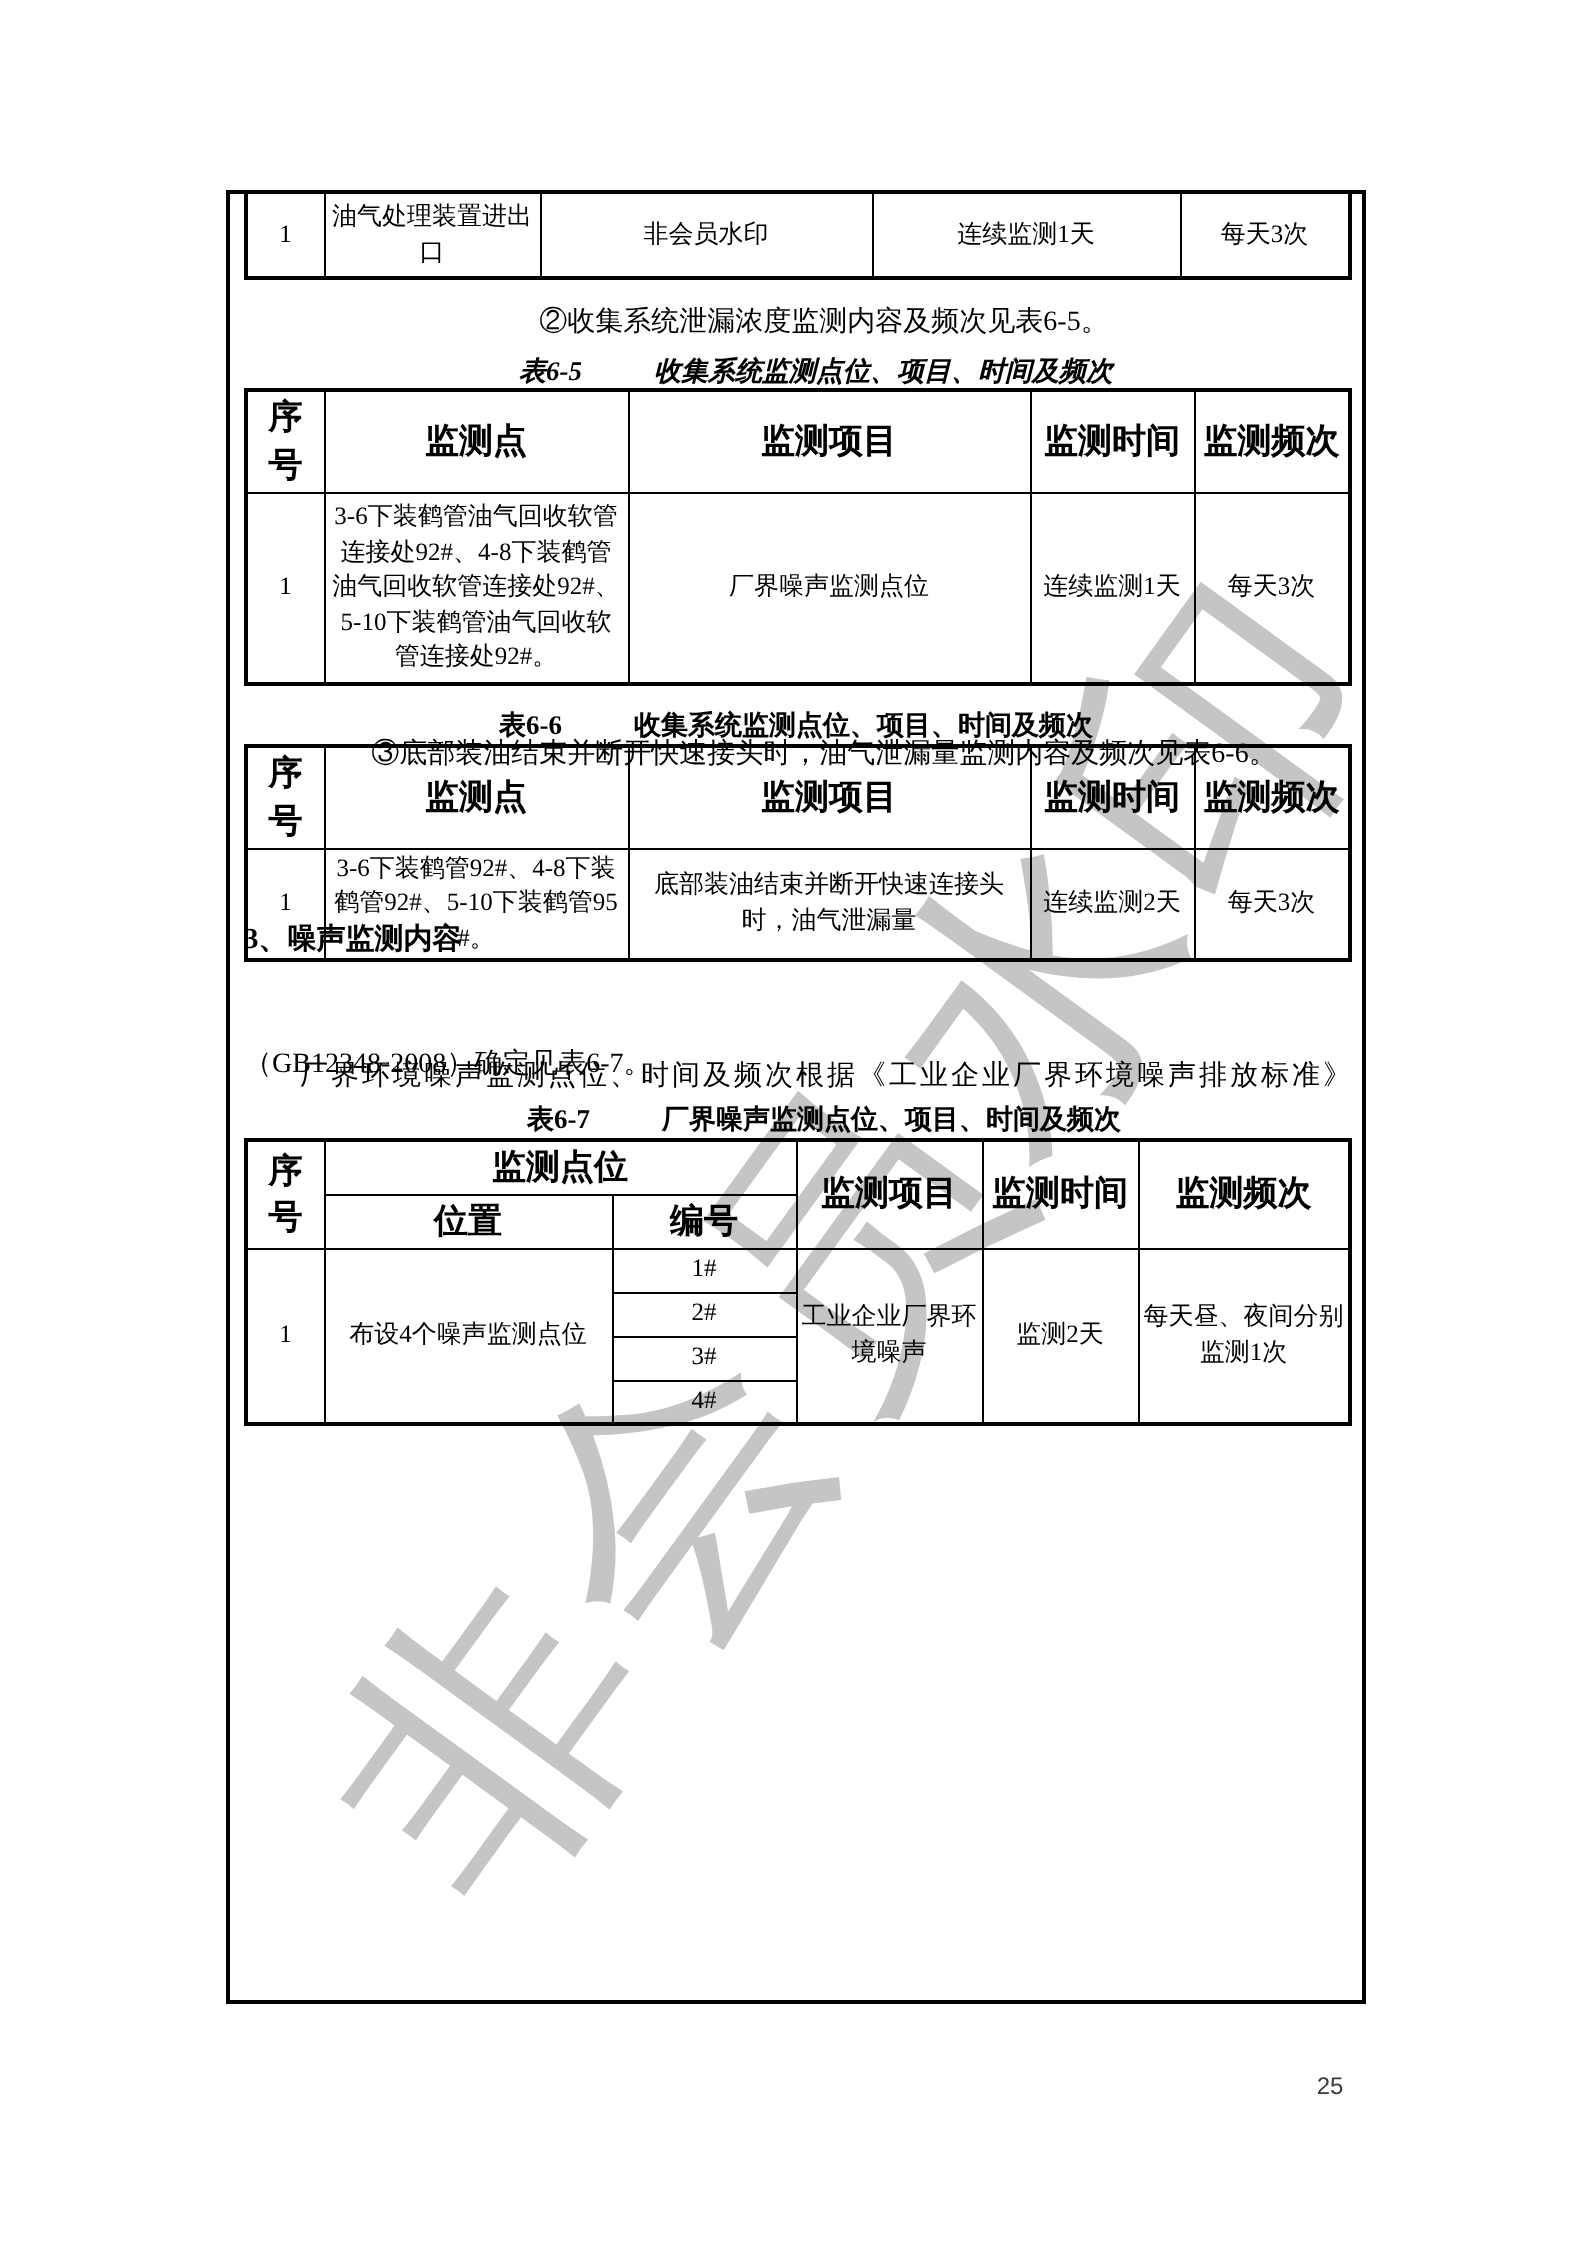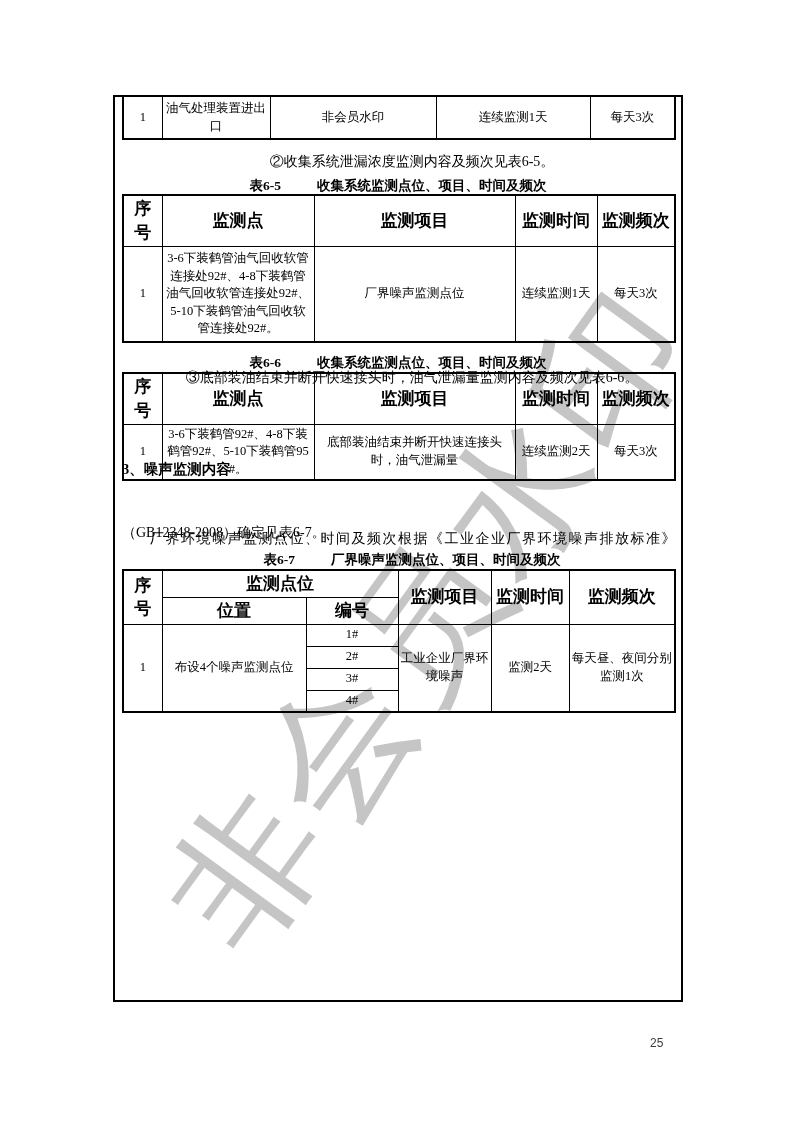--- a/index.html
+++ b/index.html
@@ -32,21 +32,21 @@
   .para { font-size:14px; line-height:1.45; white-space:nowrap;text-align:center; }
   .indent { text-indent:28px; }
   .spread { letter-spacing:1.5px;margin-top:39px; }
 
   .caption { width:552px; display:flex; justify-content:center; gap:36px;
     font-weight:bold; font-size:13.5px; }
 
   .section-head { font-weight:bold; font-size:14.5px; }
 
   .page-num { position:absolute; left:650px; top:1036px; width:30px;
-    font-size:12px; color:#3b3b3b; z-index:2;
+    text-align:center; font-size:12px; color:#3b3b3b; z-index:2;
     font-family:"Liberation Sans","DejaVu Sans",sans-serif; }
 </style>
 </head>
 <body>
 
 <div class="page">
 
   <div class="watermark">非会员水印</div>
 
   <div class="content-box">
@@ -65,21 +65,21 @@
         <td>油气处理装置进出口</td>
         <td>非会员水印</td>
         <td>连续监测1天</td>
         <td>每天3次</td>
       </tr>
     </tbody>
       </table>
 
     <div class="para indent abs" style="left:7px; top:55px; width:552px;">②收集系统泄漏浓度监测内容及频次见表6-5。</div>
 
-    <div class="caption abs" style="left:7px; top:80px;">
+    <div class="caption abs" style="left:17px; top:80px;font-style:italic;">
       <span>表6-5</span>
       <span>收集系统监测点位、项目、时间及频次</span>
     </div>
 
     <table class="doc-table abs" style="left:7px; top:97px; width:552px;">
       <colgroup>
           <col style="width:39px">
           <col style="width:152px">
           <col style="width:201px">
           <col style="width:82px">

